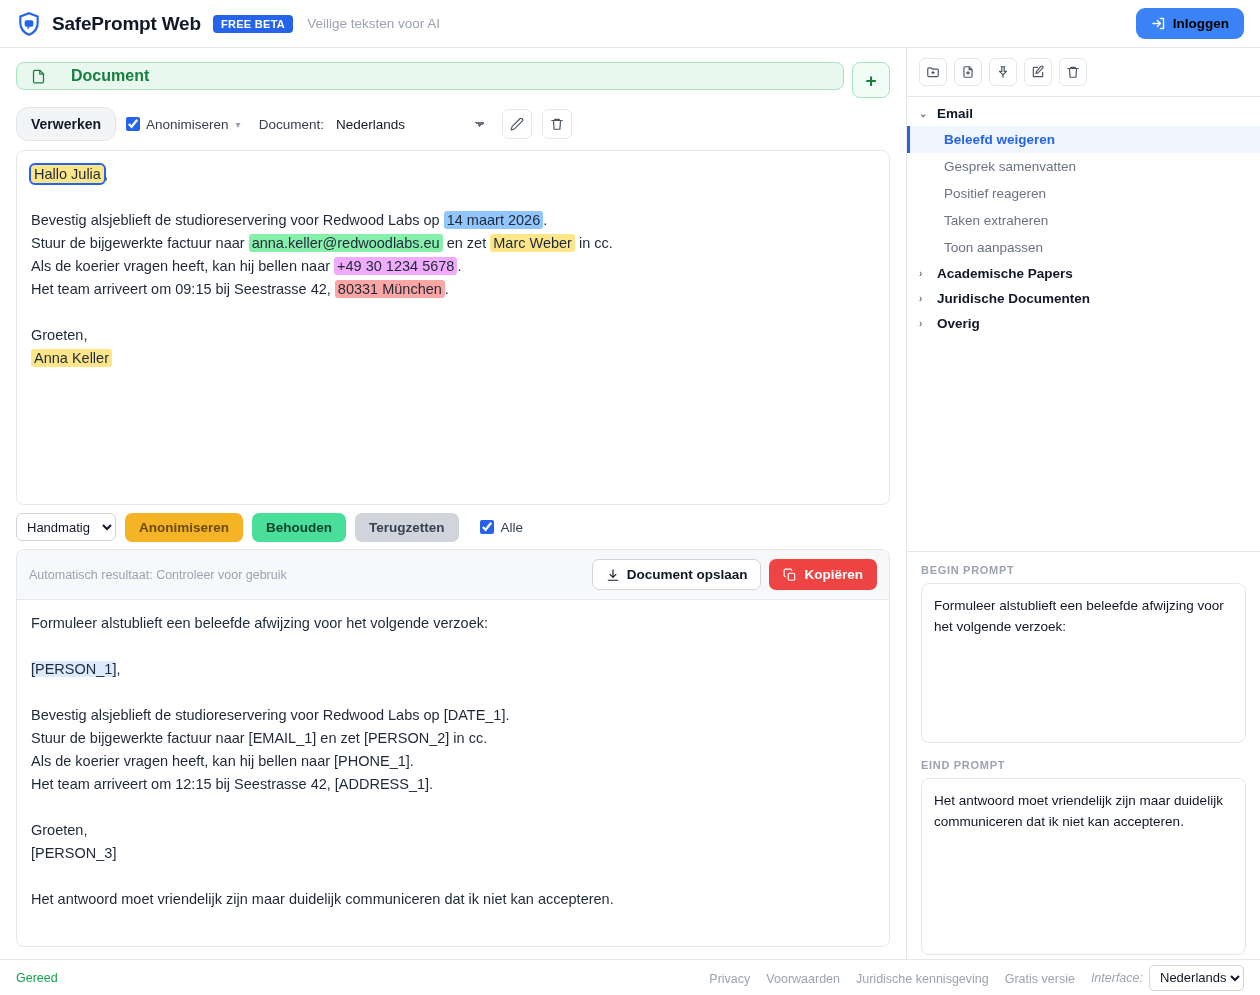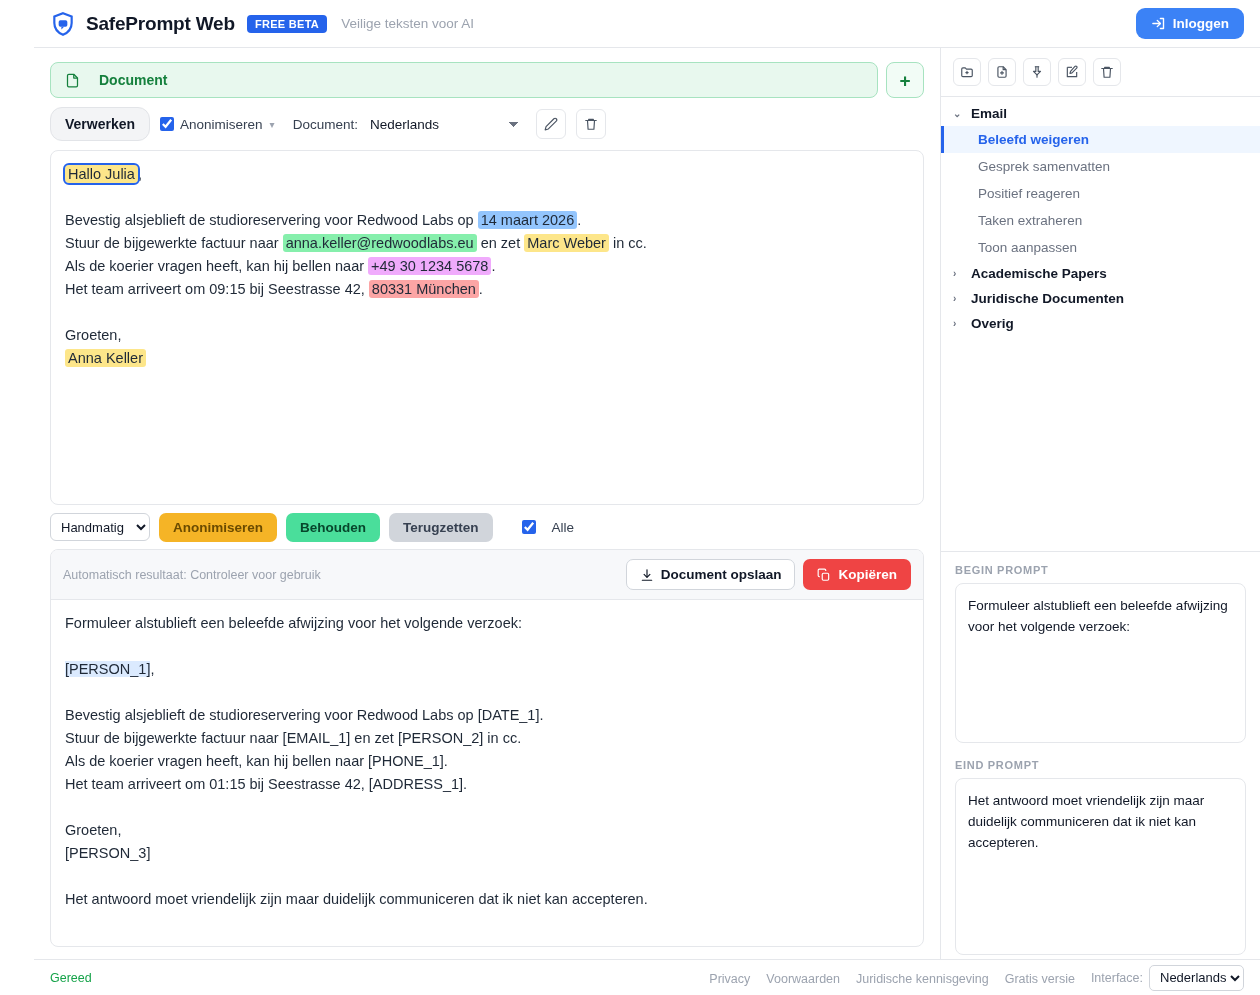--- a/index.html
+++ b/index.html
@@ -3,21 +3,21 @@
 <meta charset="utf-8">
 <style>
   * { box-sizing: border-box; margin: 0; padding: 0; }
   html, body {
     width: 1260px; height: 995px;
     font-family: "Liberation Sans", sans-serif;
     background: #ffffff;
     color: #1f2937;
     overflow: hidden;
   }
-  .app { display: flex; flex-direction: column; height: 995px; width: 1260px; padding-left: 34px; }
+  .app { display: flex; flex-direction: column; height: 995px; width: 1260px; }
 
   
   .header {
     height: 48px; flex: 0 0 48px;
     display: flex; align-items: center;
     padding: 0 16px;
     background: #ffffff;
     border-bottom: 1px solid #e5e7eb;
   }
   .brand-shield { width: 26px; height: 26px; margin-right: 10px; flex:0 0 26px; }
@@ -28,21 +28,21 @@
     margin-left: 12px;
     background: #2563eb; color: #fff;
     font-size: 11px; font-weight: bold;
     padding: 3px 8px; border-radius: 4px;
     letter-spacing: 0.3px;
   }
   .tagline { margin-left: 14px; font-size: 13.5px; color: #9ca3af; }
   .header-spacer { flex: 1 1 auto; }
   .login-btn {
     display: flex; align-items: center; gap: 7px;
-    background: #3b82f6; color: #ffffff;
+    background: #3b82f6; color: #000000;
     border: none; border-radius: 9px;
     padding: 8px 15px; font-size: 13.5px; font-weight: bold;
     font-family: inherit; cursor: pointer;
   }
 
   
   .body-wrap { flex: 1 1 auto; display: flex; min-height: 0; }
   .left-pane {
     width: 906px; flex: 0 0 906px;
     display: flex; flex-direction: column;
@@ -52,24 +52,24 @@
   .right-pane {
     flex: 1 1 auto; display: flex; flex-direction: column;
     border-left: 1px solid #e5e7eb;
     background: #fff; min-height: 0;
   }
 
   
   .tabstrip { display: flex; gap: 8px; padding-top: 14px; }
   .doc-tab {
     flex: 1 1 auto;
-    display: flex; align-items: center; gap: 19px;
+    display: flex; align-items: center; gap: 25px;
     background: #e8f8ee; border: 1px solid #a7e3c0;
-    border-radius: 8px; height: 36px; padding: 0 14px;
-    color: #15803d; font-size: 14px; font-weight: bold;
+    border-radius: 8px; height: 28px; padding: 0 14px;
+    color: #15803d; font-size: 16px; font-weight: bold;
     cursor: pointer;
   }
   .add-tab-btn {
     width: 38px; flex: 0 0 38px; height: 36px;
     border: 1px solid #a7e3c0; background: #f2fcf6;
     border-radius: 8px; color: #15803d;
     font-size: 19px; font-weight: bold; line-height: 1;
     display:flex; align-items:center; justify-content:center;
     cursor: pointer; font-family: inherit;
   }
@@ -139,21 +139,21 @@
     padding-left: 6px; cursor: pointer;
   }
   .pill {
     border: none; border-radius: 7px;
     padding: 7px 14px; font-size: 13.5px; font-weight: bold;
     font-family: inherit; cursor: pointer; color: #fff;
   }
   .pill-anon { background: #f5b426; color: #6b4b00; }
   .pill-keep { background: #4ade9b; color: #07462c; }
   .pill-reset { background: #d1d5db; color: #374151; }
-  .all-check { display: flex; align-items: center; gap: 16px; margin-left: 20px; cursor: pointer; }
+  .all-check { display: flex; align-items: center; gap: 7px; margin-left: 12px; cursor: pointer; }
   .all-check input { width: 14px; height: 14px; accent-color: #2563eb; cursor:pointer; }
   .all-label { font-size: 13.5px; color: #374151; }
 
   
   .result-panel {
     flex: 1 1 auto; min-height: 0;
     border: 1px solid #e5e7eb; border-radius: 8px;
     display: flex; flex-direction: column; overflow: hidden;
     margin-bottom: 12px;
     background: #fff;
@@ -231,21 +231,21 @@
   .footer {
     height: 36px; flex: 0 0 36px;
     display: flex; align-items: center;
     padding: 0 16px;
     border-top: 1px solid #e5e7eb;
     background: #fff;
   }
   .status-ready { font-size: 12.5px; color: #16a34a; }
   .footer-spacer { flex: 1 1 auto; }
   .footer-link { font-size: 12.5px; color: #9ca3af; margin-left: 16px; cursor: pointer; text-decoration: none; }
-  .iface-label { font-size: 12.5px; color: #9ca3af; margin-left: 16px; }
+  .iface-label { font-size: 12.5px; color: #9ca3af; margin-left: 16px; font-style: italic; }
   .iface-select {
     margin-left: 6px; height: 26px;
     border: 1px solid #d1d5db; border-radius: 5px;
     font-size: 13px; font-family: inherit; color: #111827;
     background: #fff; padding-left: 6px; cursor: pointer;
   }
   svg { display: block; }
 </style>
 </head>
 <body>
@@ -367,21 +367,21 @@
           </button>
         </div>
         <div class="result-body" id="result-area">
             <div><span>Formuleer alstublieft een beleefde afwijzing voor het volgende verzoek:</span></div>
             <div class="blank-line"></div>
             <div><span class="tok-sel">[PERSON_1]</span><span>,</span></div>
             <div class="blank-line"></div>
             <div><span>Bevestig alsjeblieft de studioreservering voor Redwood Labs op [DATE_1].</span></div>
             <div><span>Stuur de bijgewerkte factuur naar [EMAIL_1] en zet [PERSON_2] in cc.</span></div>
             <div><span>Als de koerier vragen heeft, kan hij bellen naar [PHONE_1].</span></div>
-            <div><span>Het team arriveert om 01:15 bij Seestrasse 42, [ADDRESS_1].</span></div>
+            <div><span>Het team arriveert om 12:15 bij Seestrasse 42, [ADDRESS_1].</span></div>
             <div class="blank-line"></div>
             <div><span>Groeten,</span></div>
             <div><span>[PERSON_3]</span></div>
             <div class="blank-line"></div>
             <div><span>Het antwoord moet vriendelijk zijn maar duidelijk communiceren dat ik niet kan accepteren.</span></div>
           </div>
       </div>
     </div>
 
     <div class="right-pane">

